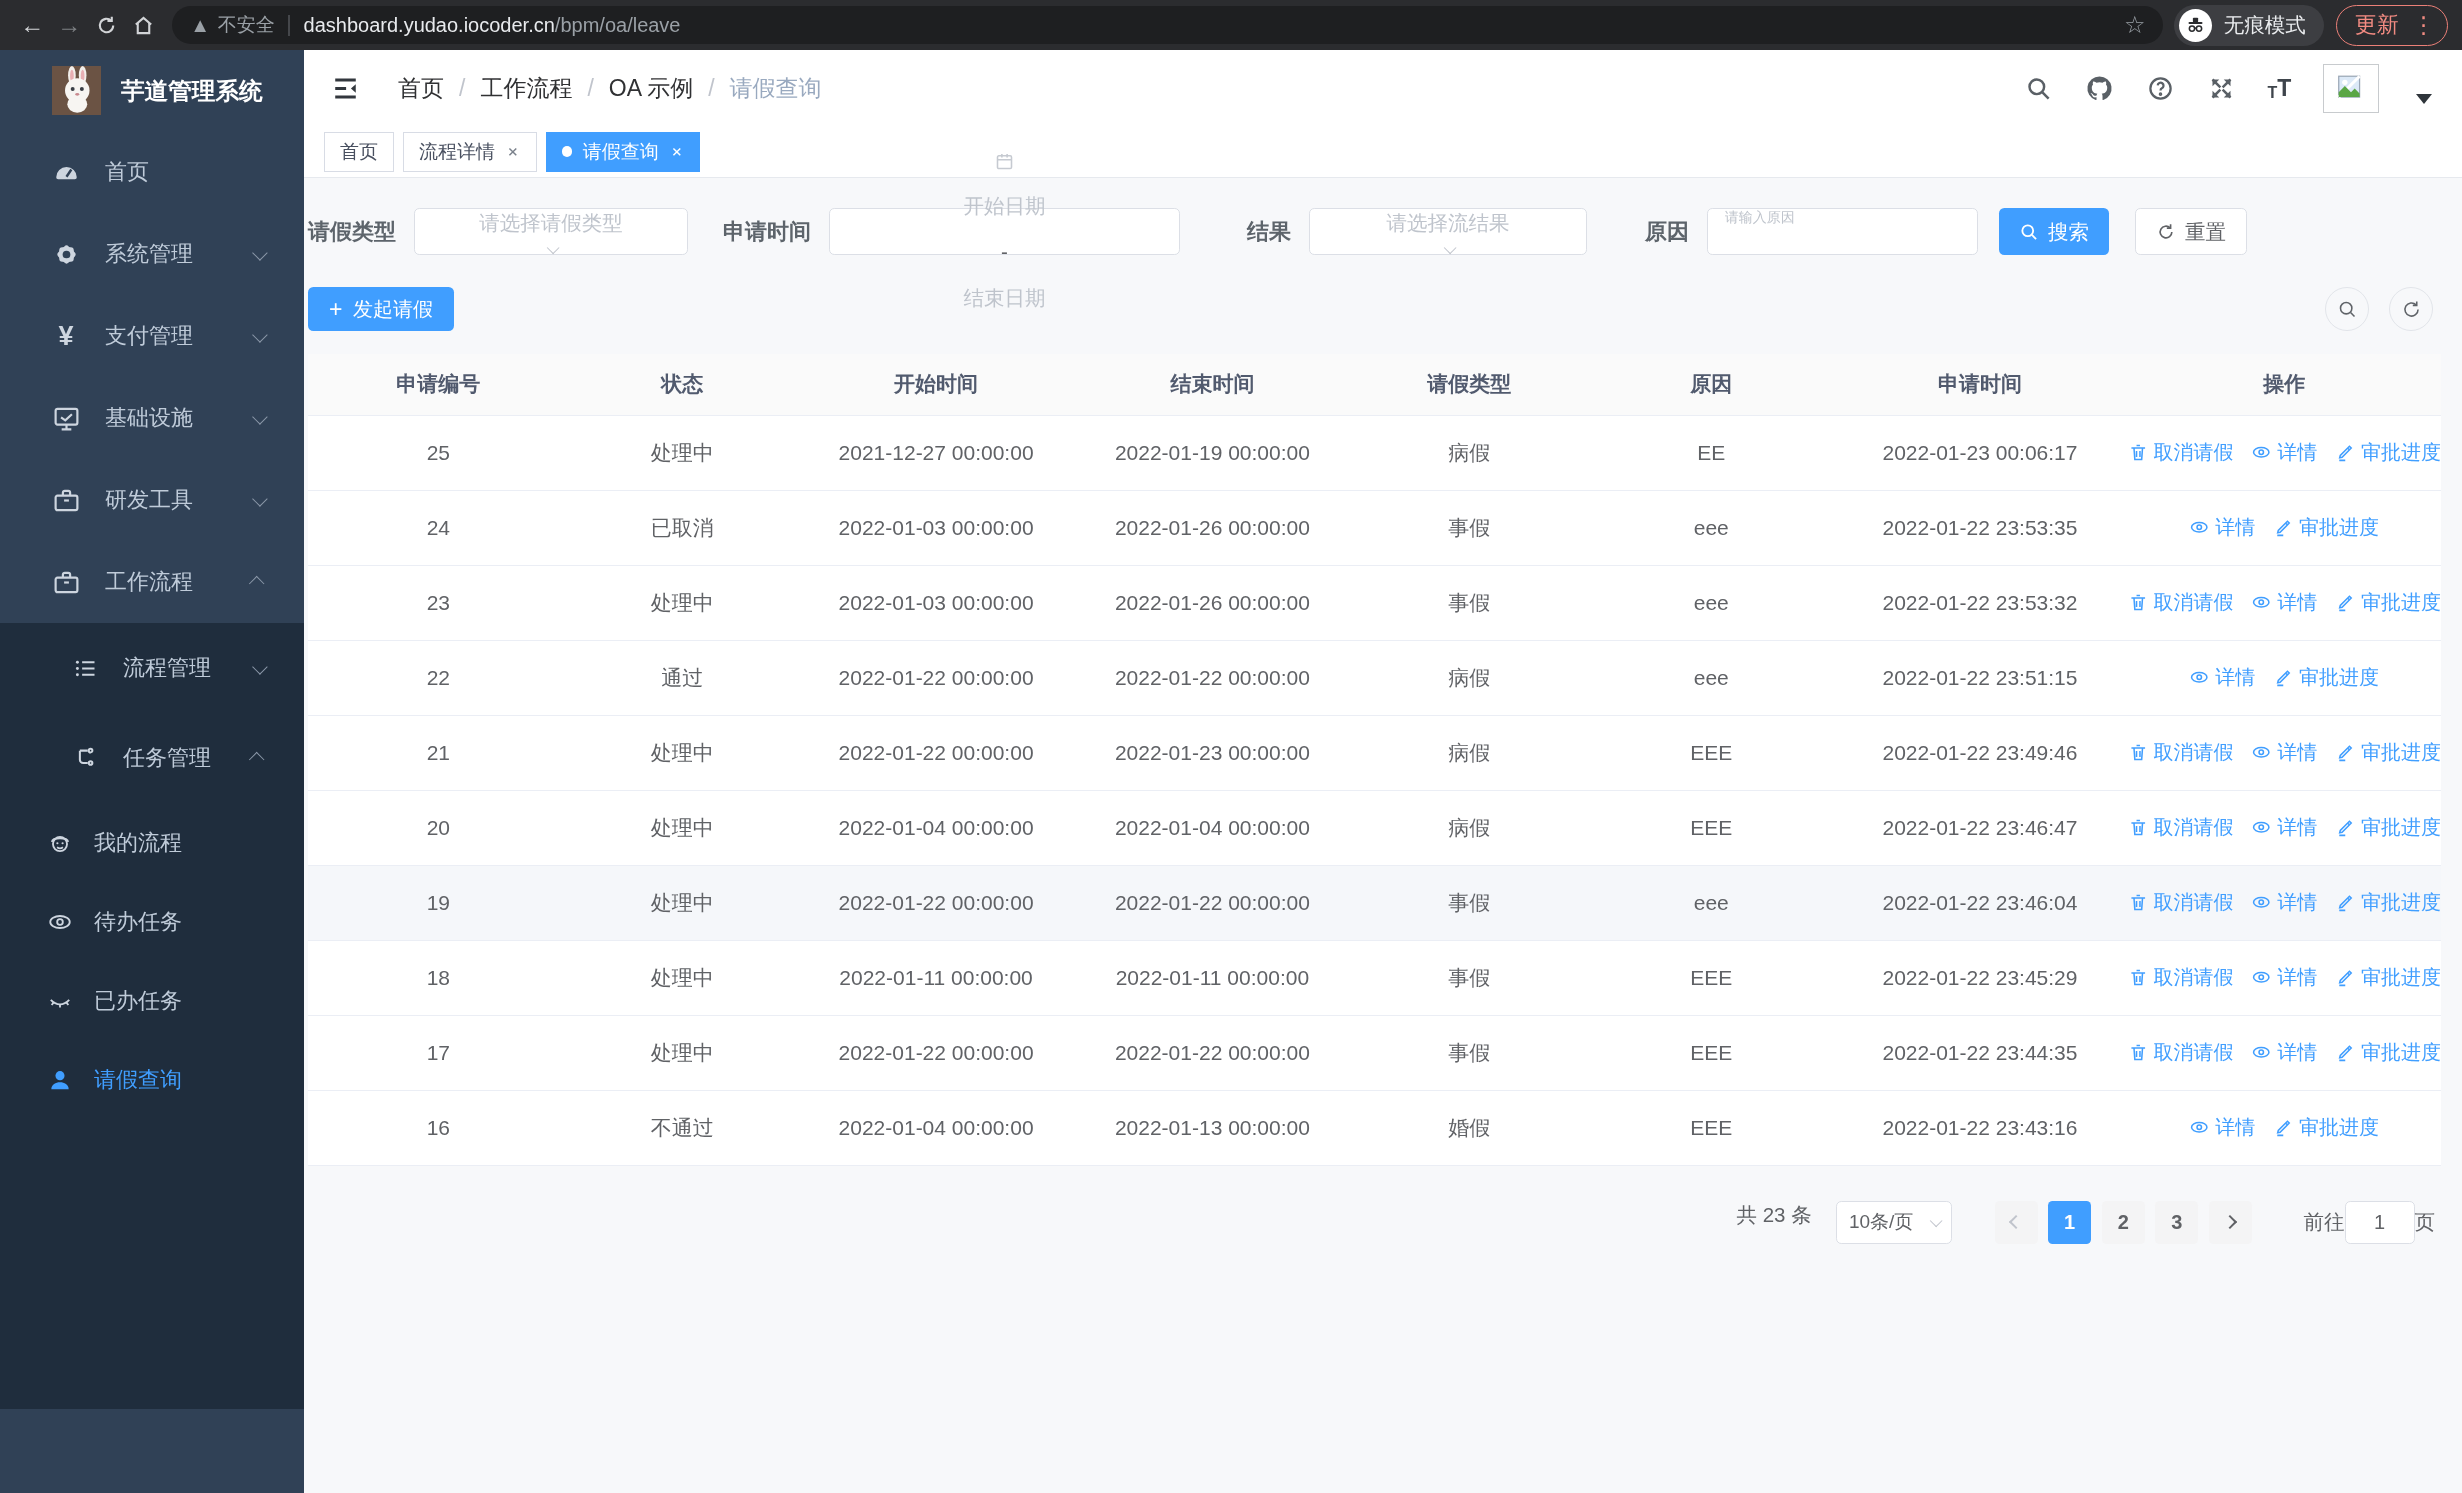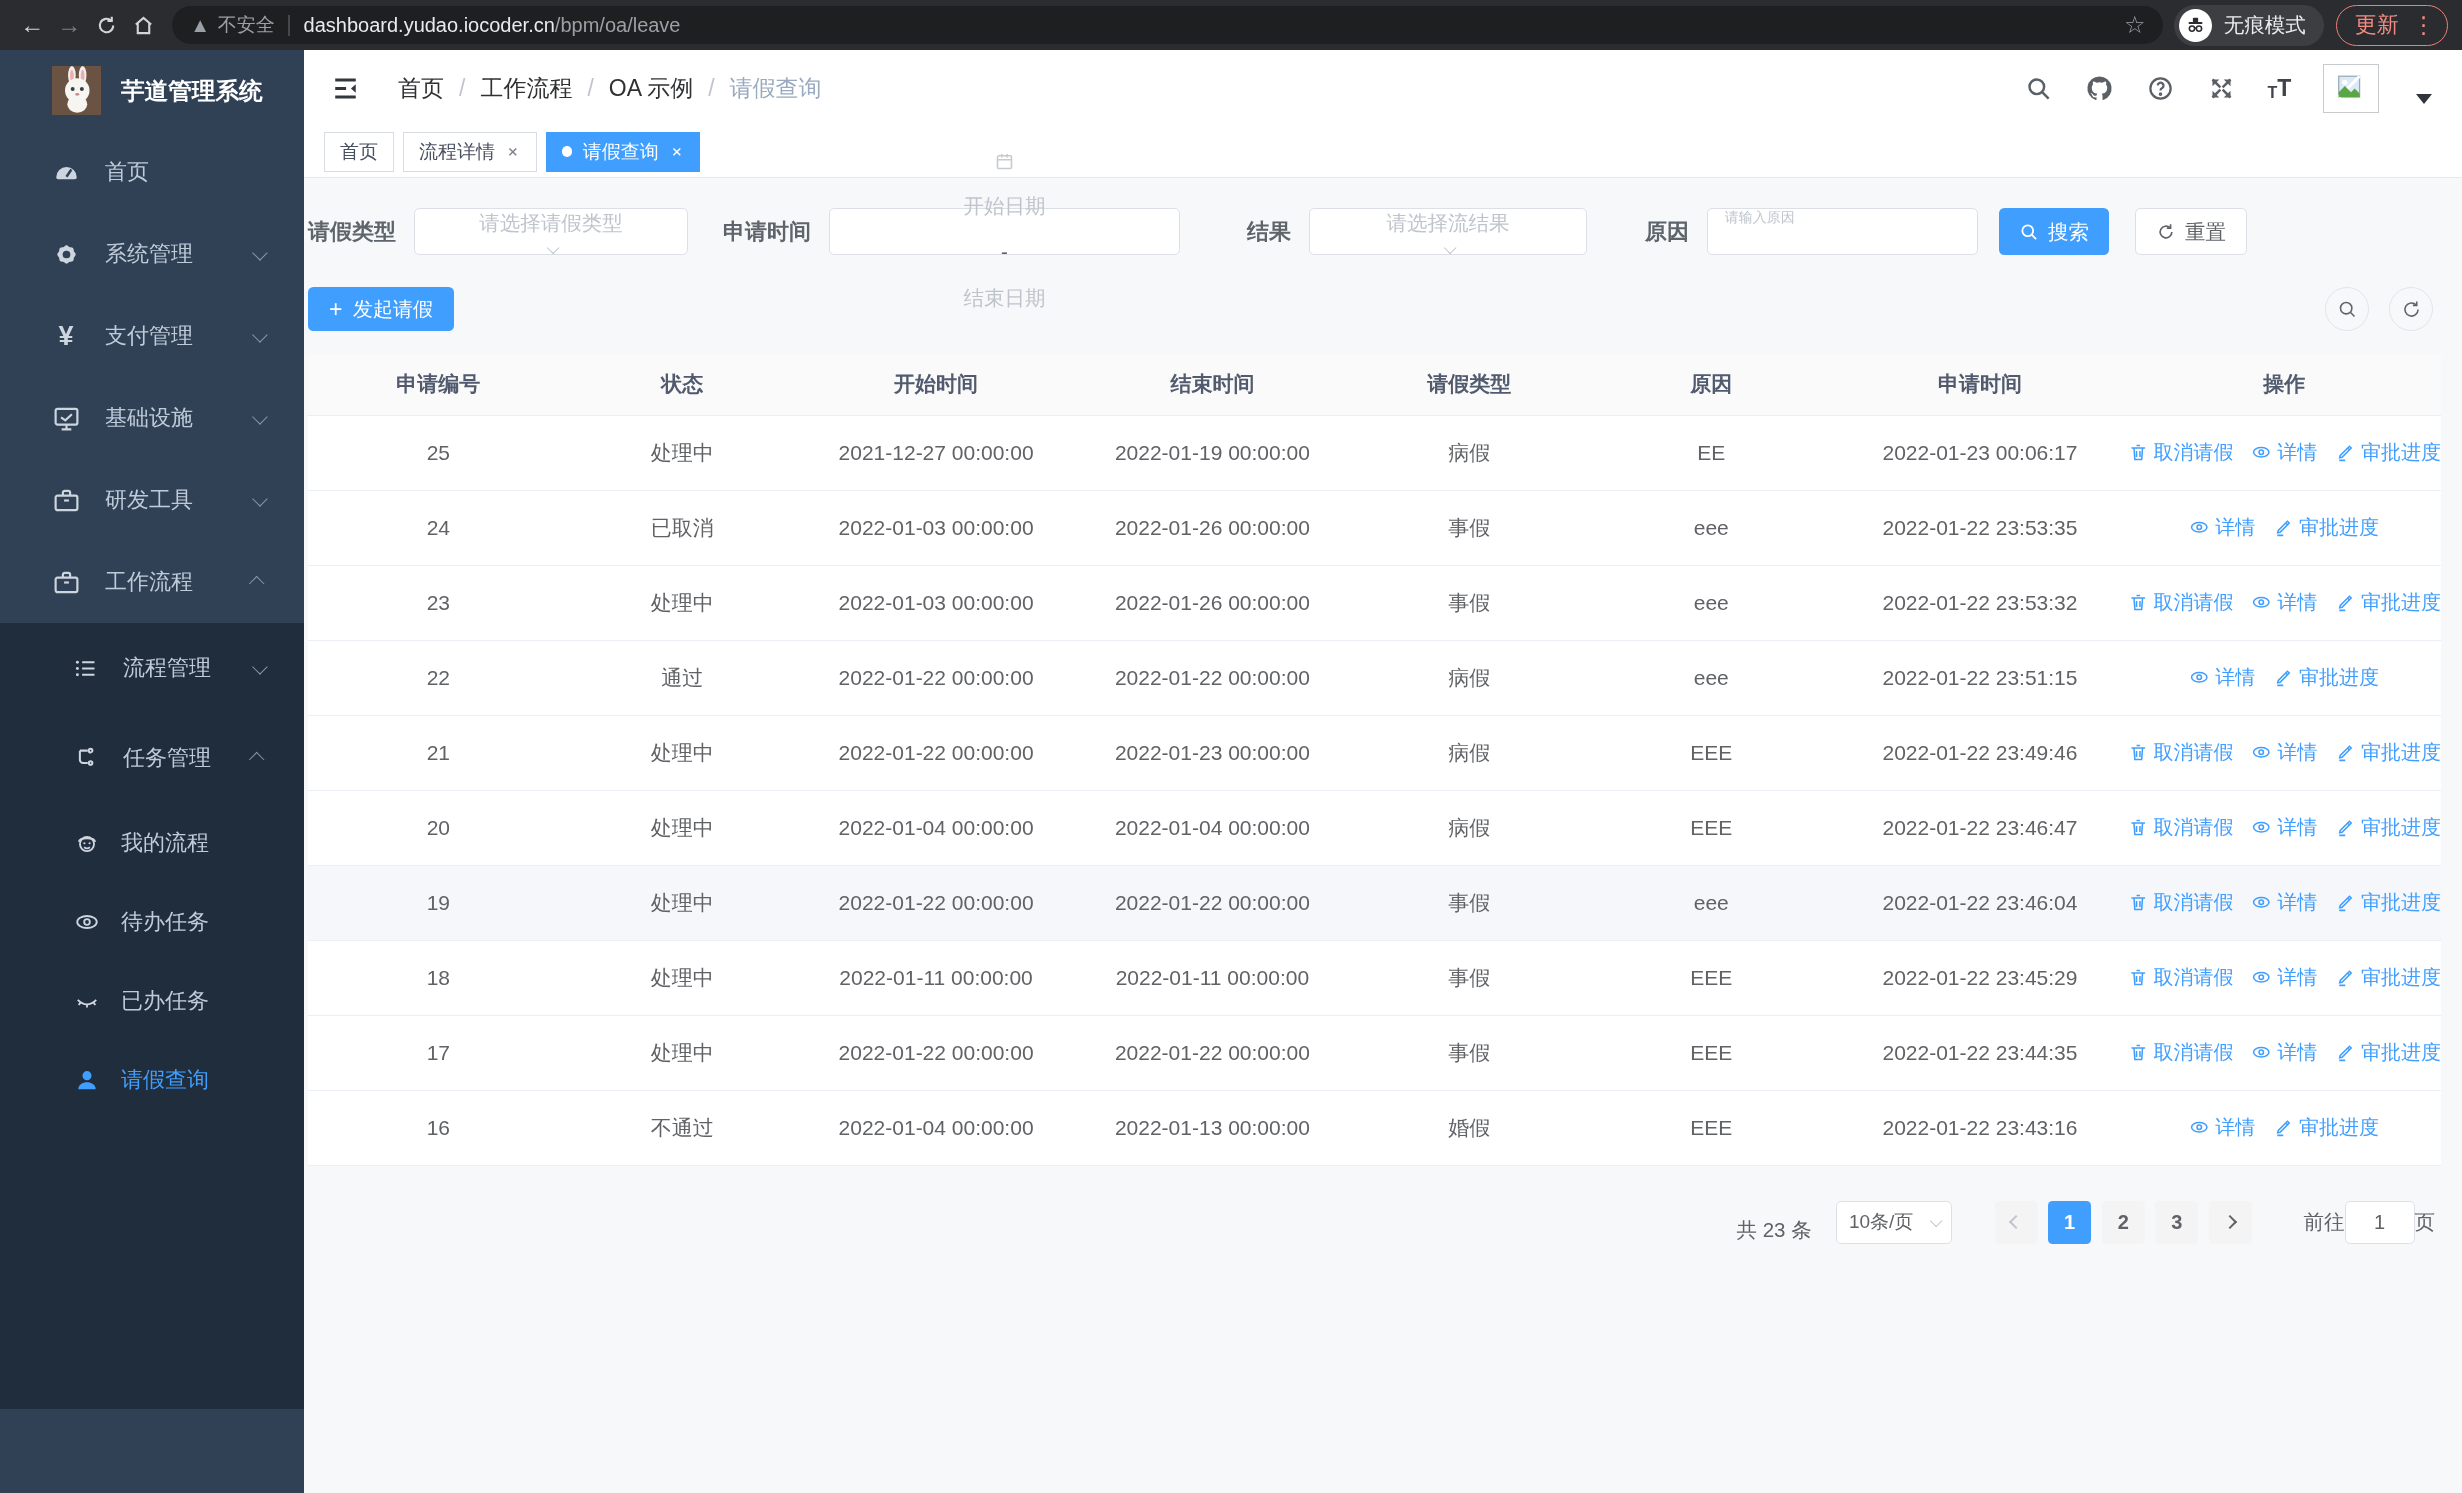--- a/index.html
+++ b/index.html
@@ -36,21 +36,21 @@
   .ltitle { color:#fff; font-size:23.6px; font-weight:bold; }
   .mi { height:82px; display:flex; align-items:center; padding:0 40px 0 50px; font-size:22px; cursor:pointer; }
   .mi .ico { width:32px; height:32px; margin-right:23px; color:#cdd5df; display:flex; align-items:center; justify-content:center; }
   .mi .lbl { flex:1; }
   .chev { width:10.6px; height:10.6px; border-right:1.5px solid #8b98a9; border-bottom:1.5px solid #8b98a9; flex-shrink:0; }
   .chev.down { transform:rotate(45deg) translateY(-2.3px); }
   .chev.up   { transform:rotate(-135deg) translateY(-2.3px); }
   .submenu { background:#1f2d3d; height:786px; }
   .mi2 { height:90px; padding-left:71px; }
   .mi2 .ico { width:29px; height:29px; }
-  .mi3 { height:79px; padding-left:73px; }
+  .mi3 { height:79px; padding-left:46px; }
   .mi3 .ico { width:27px; height:27px; margin-right:21px; }
   .mi.active, .mi.active .ico { color:#409eff; }
 
   
   .main { flex:1; min-width:0; display:flex; flex-direction:column; background:#f7f8fa; }
   .hdr { height:76px; background:#fff; display:flex; align-items:center; padding:0 30px 0 27px; }
   .fold { width:29px; height:29px; color:#32373d; margin-right:38px; cursor:pointer; }
   .crumb { display:flex; align-items:center; gap:15px; font-size:23px; color:#303133; }
   .crumb .sep { color:#c0c4cc; }
   .crumb .last { color:#99a9bf; }
@@ -107,21 +107,21 @@
   .tbl td { height:75px; text-align:center; }
   .tbl tbody tr { border-top:0.8px solid #ebeef5; background:#fff; }
   .tbl tbody tr:last-child { border-bottom:0.8px solid #ebeef5; }
   .tbl tbody tr.hover { background:#f5f7fa; }
   .actions { display:flex; align-items:center; justify-content:center; gap:18px;
              color:#409eff; font-size:20px; }
   .alink { display:flex; align-items:center; gap:5.3px; cursor:pointer; white-space:nowrap; }
   .ai { width:20.5px; height:20.5px; }
 
   
-  .pager { display:flex; align-items:flex-end; justify-content:flex-end; margin-top:35px;
+  .pager { display:flex; align-items:flex-start; justify-content:flex-end; margin-top:35px;
            font-size:20.5px; color:#606266; gap:10.6px; padding-right:6px; }
   .ptotal { margin-right:13.7px; }
   .psel { width:116px; height:43px; border:0.8px solid #dcdfe6; border-radius:5.3px; background:#fff;
           display:flex; align-items:center; justify-content:space-between; padding:0 12px;
           font-size:19px; color:#606266; margin-right:32px; cursor:pointer; }
   .pbtn { min-width:43px; height:43px; border-radius:4.6px; background:#f4f4f5;
           display:flex; align-items:center; justify-content:center; font-weight:bold;
           font-size:20px; color:#606266; cursor:pointer; }
   .pbtn.activepage { background:#409eff; color:#fff; }
   .chv { width:10px; height:10px; border-right:2.3px solid currentColor; border-bottom:2.3px solid currentColor; }

